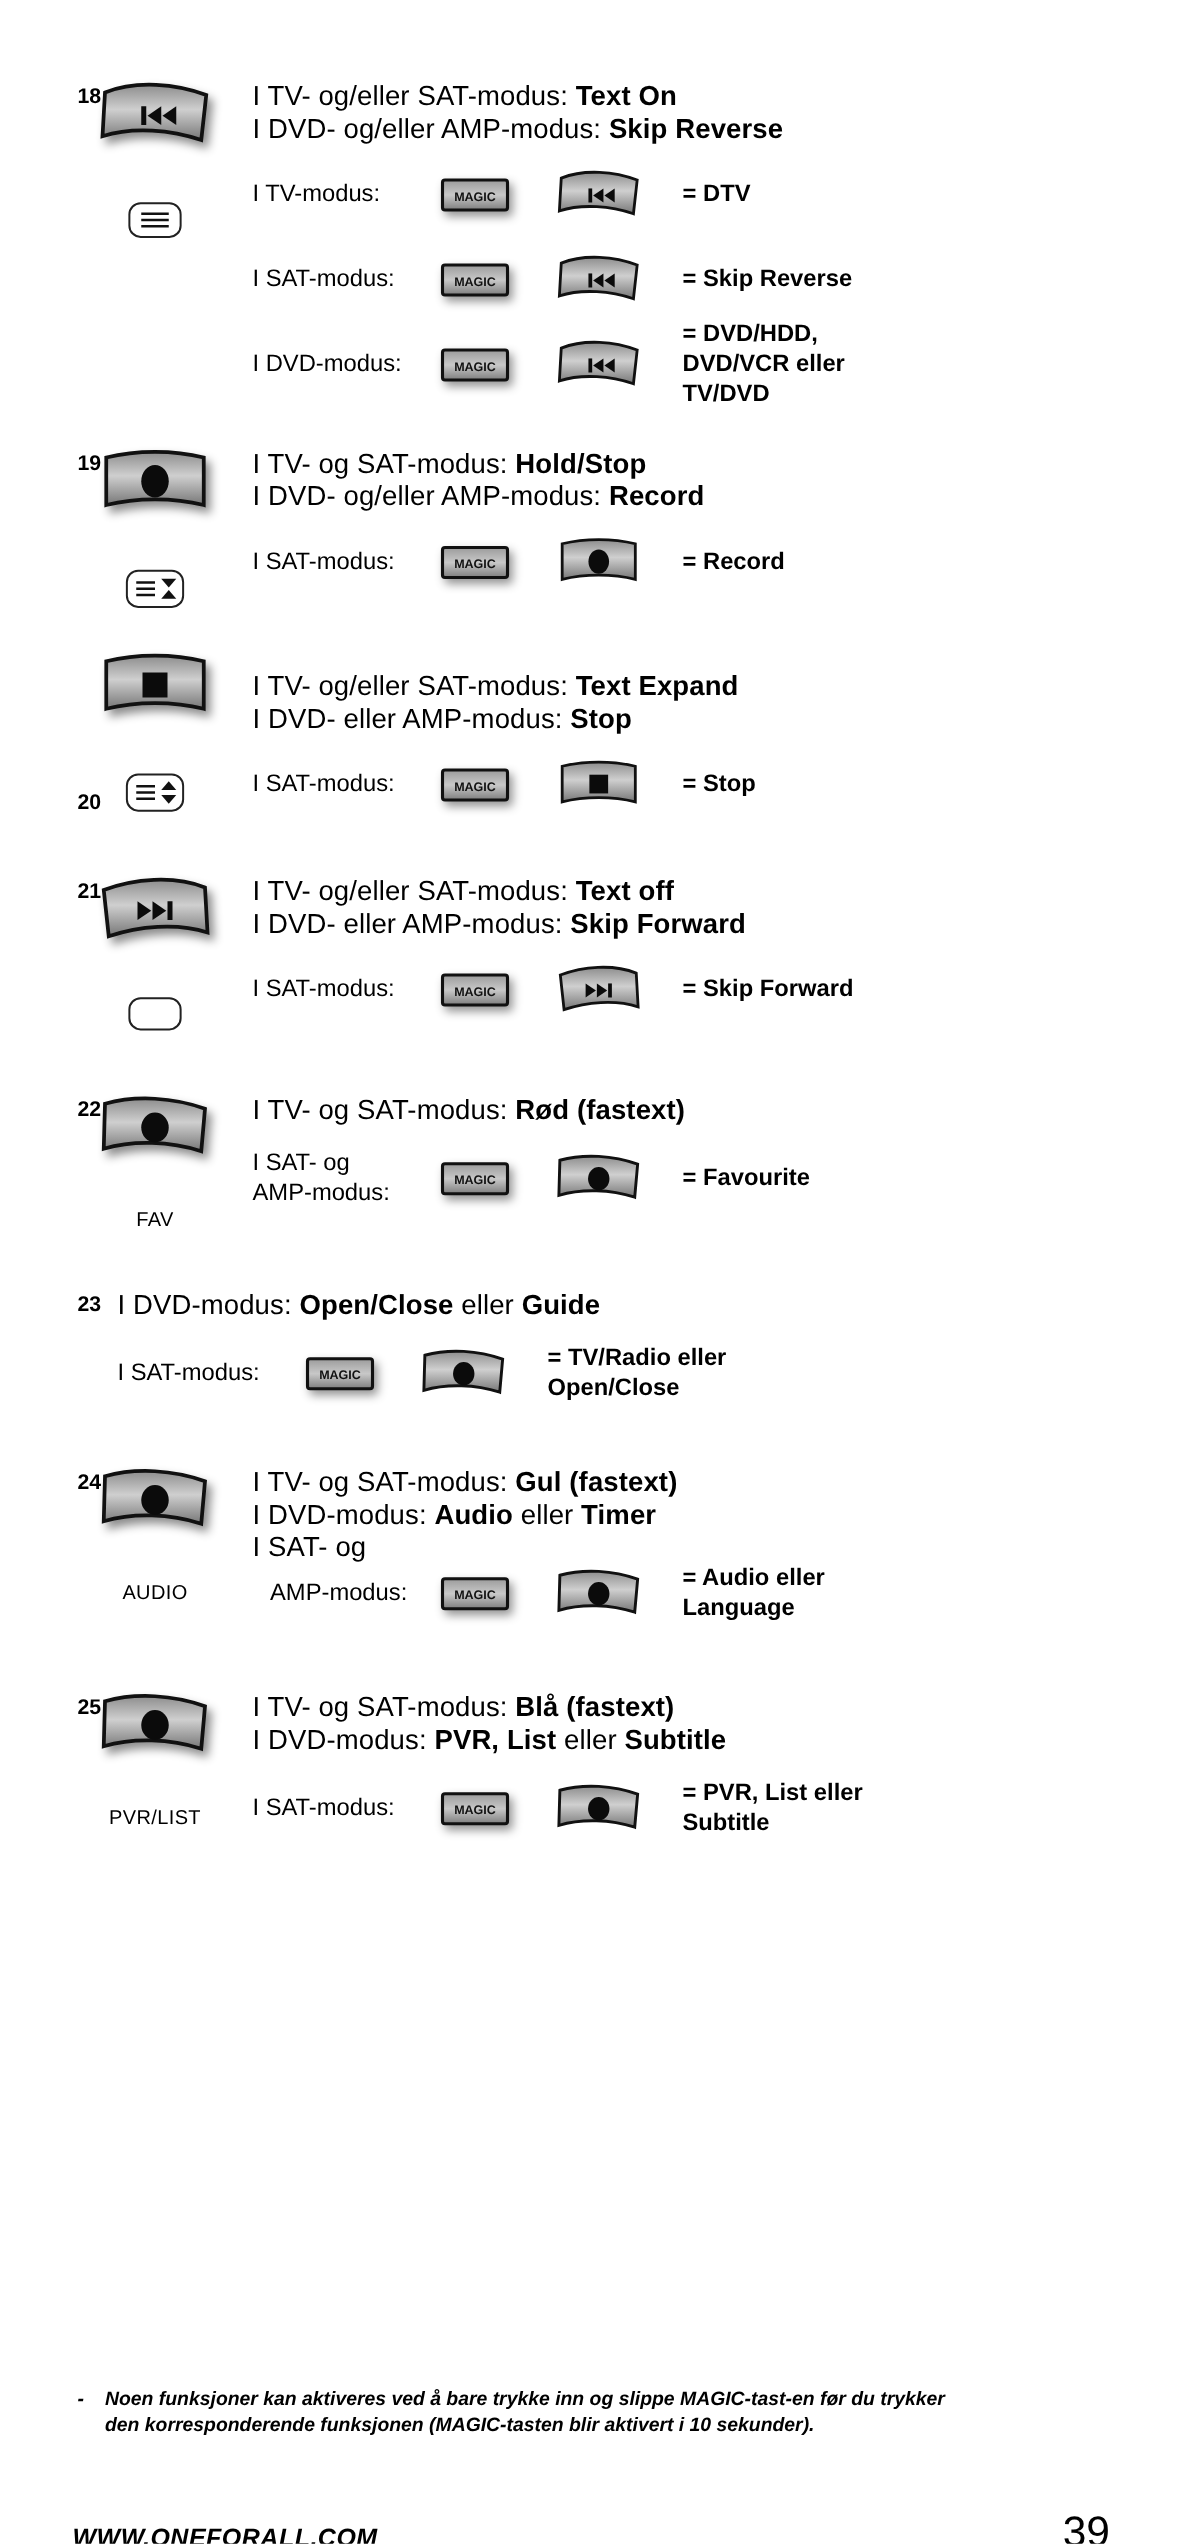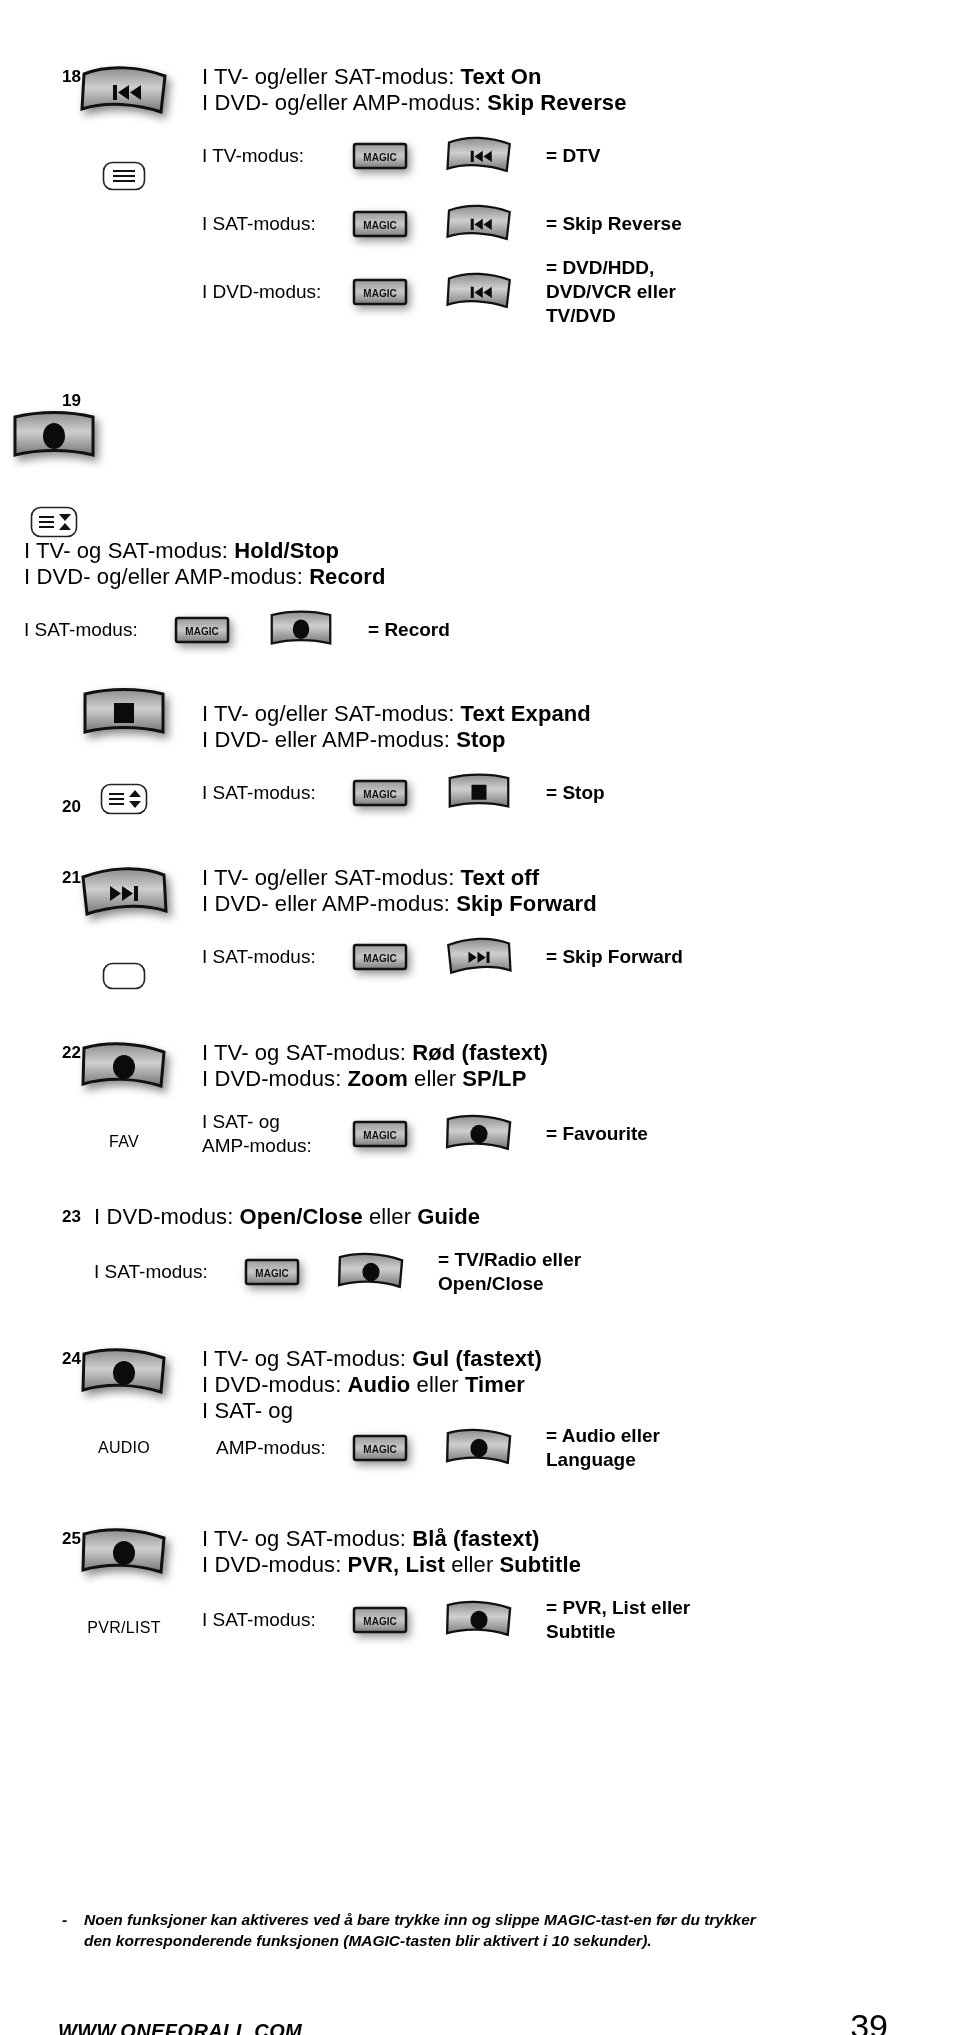--- a/index.html
+++ b/index.html
@@ -249,21 +249,21 @@
               </g>
           </svg>
         </div>
         <div class="combo-res"><span>=</span> <span>DVD/HDD,
 DVD/VCR eller
 TV/DVD</span></div>
       </div>
     </div>
   </div>
 
-  <div class="entry" style="margin-top:60px;flex-direction:column;">
+  <div class="entry" style="margin-top:30px;">
     <div class="col-num">19</div>
     <div class="col-key">
       <span class="key">
         <svg width="90" height="56" viewBox="0 0 90 56">
           <defs>
               <linearGradient id="g2" x1="0" y1="0" x2="0" y2="1">
                 <stop offset="0%" stop-color="#8d8d8d"></stop>
                 <stop offset="45%" stop-color="#cfcfcf"></stop>
                 <stop offset="100%" stop-color="#777"></stop>
               </linearGradient>
@@ -430,21 +430,20 @@
               </linearGradient>
             </defs>
           <path d="M5,8 C30,1 60,3 85,12 L82,46 C57,38 28,37 4,44 Z" fill="url(#g5)" stroke="#111" stroke-width="3"></path>
           <ellipse cx="45" cy="27" rx="11" ry="12" fill="#0b0b0b"></ellipse>
         </svg>
       </span>
       <span class="keylabel">FAV</span>
     </div>
     <div class="col-body">
       <div class="line"><span>I TV- og SAT-modus: </span><b>Rød (fastext)</b></div>
-      <div class="line"><span>I DVD-modus: </span><b>Zoom</b><span> eller </span><b>SP/LP</b></div>
       <div class="gap-sm"></div>
       <div class="combo">
         <div class="combo-label">I SAT- og
 AMP-modus:</div>
         <div class="combo-magic">
           <svg class="magicbtn" width="56" height="28" viewBox="0 0 56 28">
             <rect x="2" y="2" width="52" height="24" rx="2" fill="url(#mg)" stroke="#111" stroke-width="2.5"></rect>
             <text x="28" y="18.5" font-family="Liberation Sans, sans-serif" font-size="10" font-weight="bold" text-anchor="middle" fill="#111">MAGIC</text>
           </svg>
         </div>

